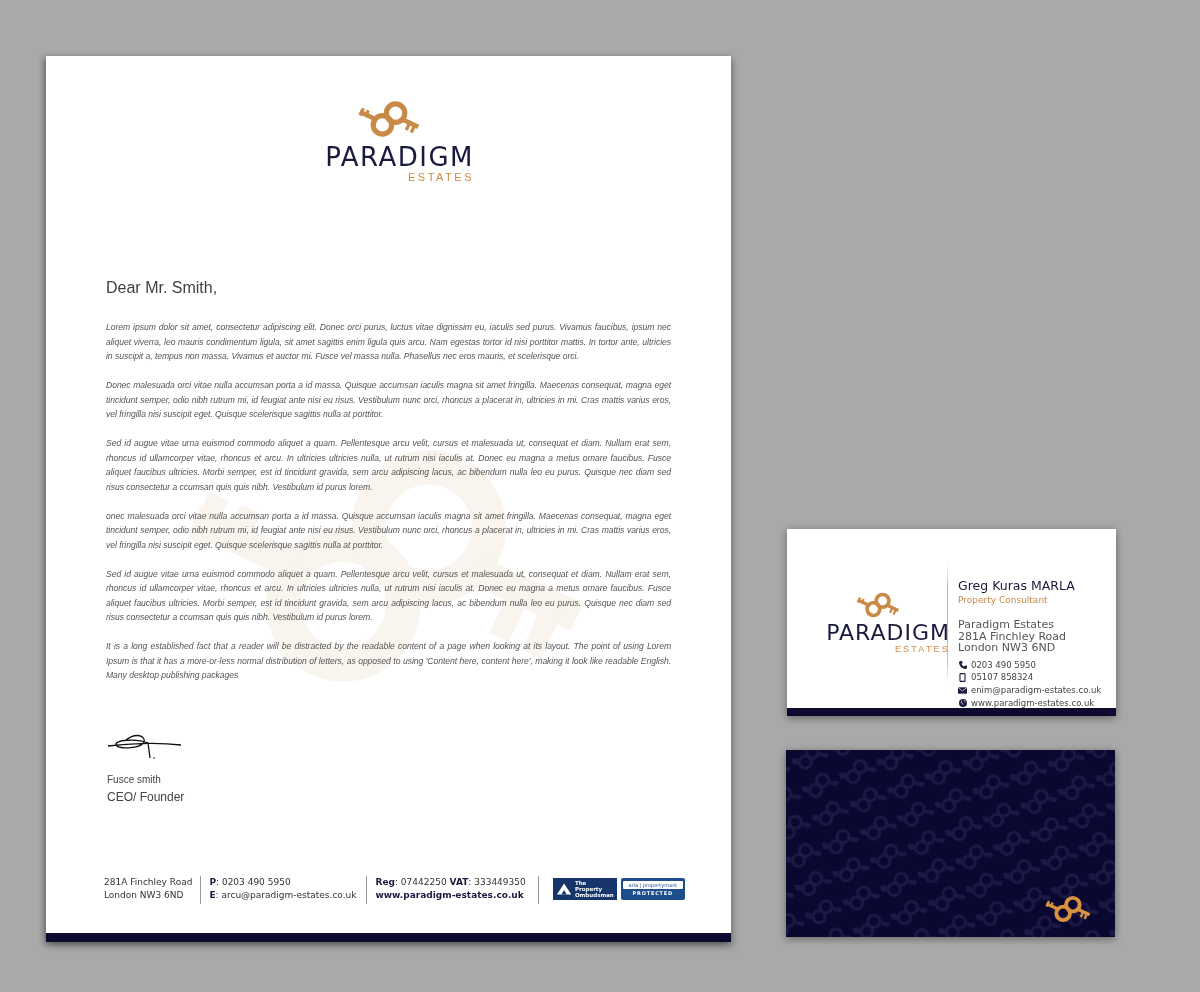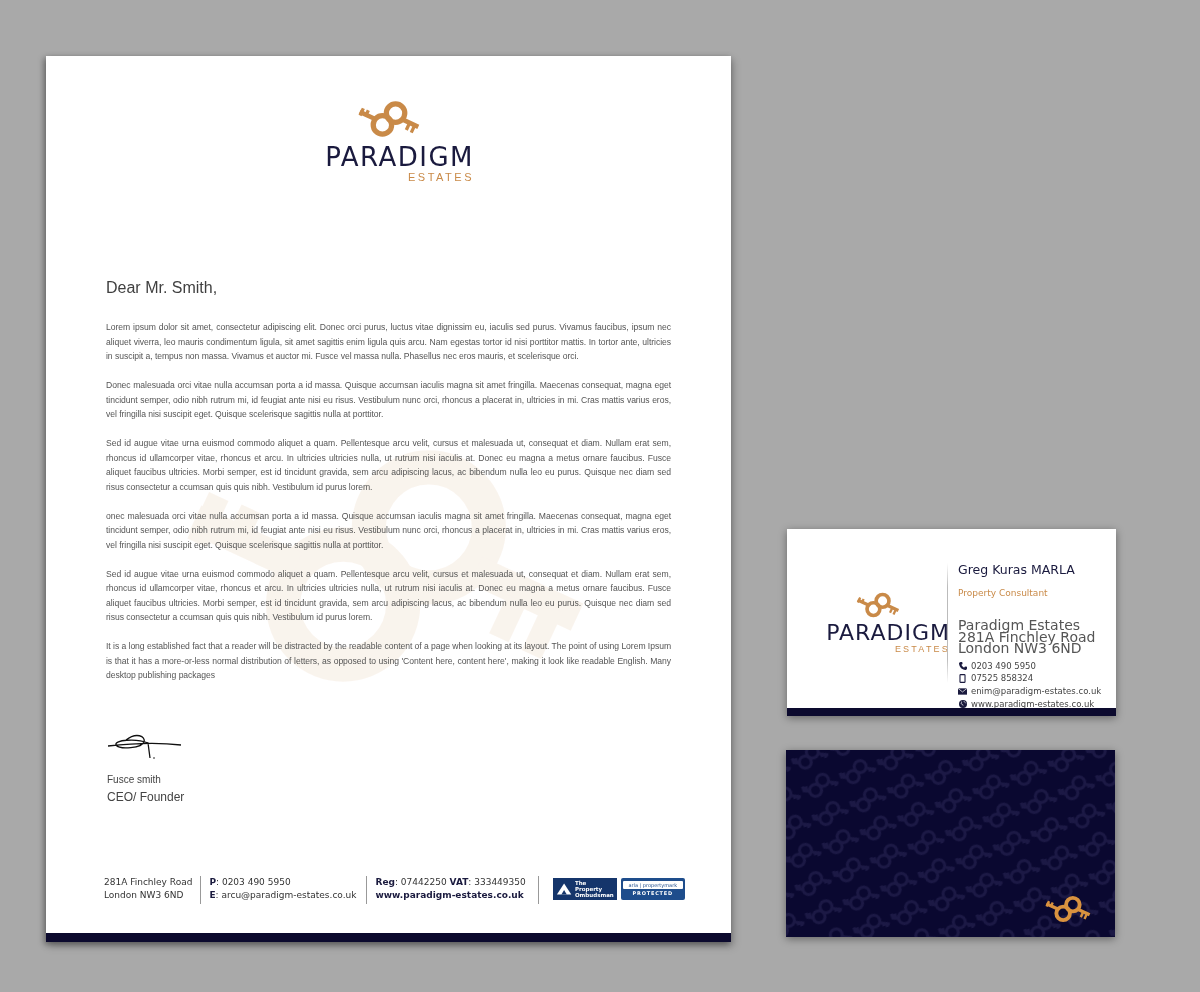--- a/index.html
+++ b/index.html
@@ -52,20 +52,21 @@
     position: absolute; left: 60px; top: 216px;
     font-size: 16px; color: #3f3f3f; margin-top: 7px;
   }
   .body-text {
     position: absolute; left: 60px; top: 264px; width: 565px;
   }
   .body-text p {
     font-size: 8.6px; line-height: 14.5px; color: #555;
     text-align: justify; margin-bottom: 14.5px;
     letter-spacing: -0.05px;
+    font-style: italic;
   }
   .signature { position: absolute; left: 60px; top: 672px; }
   .signer-name {
     position: absolute; left: 61px; top: 718px; font-size: 10px; color: #444;
   }
   .signer-title {
     position: absolute; left: 61px; top: 734px; font-size: 12px; color: #444;
   }
 
   .lh-footer {
@@ -108,27 +109,27 @@
     position: absolute; left: 0; right: 0; bottom: 0; height: 8px; background: #0c0a2e;
   }
   .card-logo { left: 18px; top: 60px; width: 145px; }
   .card-logo .logo-word { font-size: 22px; letter-spacing: 1px; margin-top: 1px; }
   .card-logo .logo-sub { font-size: 9px; letter-spacing: 2.2px; margin-top: 1px; }
   .card-divider {
     position: absolute; left: 160px; top: 34px; width: 1px; height: 120px;
     background: linear-gradient(#fff, #bbb 20%, #bbb 80%, #fff);
   }
   .card-info {
-    position: absolute; left: 171px; top: 34px;
+    position: absolute; left: 171px; top: 50px;
     font-family: "DejaVu Sans", sans-serif;
     color: #444;
   }
   .card-name { font-size: 12.5px; color: #1a1a3e; line-height: 14px; }
-  .card-role { font-size: 9px; color: #c98a48; line-height: 13px; margin-top: 10px; }
-  .card-addr { font-size: 14px; line-height: 11.5px; color: #555; margin-top: 20px; }
+  .card-role { font-size: 9px; color: #c98a48; line-height: 13px; margin-top: 1px; }
+  .card-addr { font-size: 11px; line-height: 11.5px; color: #555; margin-top: 12px; }
   .card-contacts { margin-top: 5px; }
   .card-contact { display: flex; align-items: center; font-size: 8.5px; line-height: 12.8px; color: #444; }
   .card-contact .ic { width: 9px; height: 9px; margin-right: 4px; display: inline-flex; align-items: center; justify-content: center; }
 
   
   .card-back {
     position: absolute; left: 786px; top: 750px; width: 329px; height: 187px;
     background: #0a0830;
     box-shadow: 0 2px 8px rgba(0,0,0,0.4);
     overflow: hidden;
@@ -263,21 +264,21 @@
             </svg>
         </span>
         <span>0203 490 5950</span>
       </div>
       <div class="card-contact">
         <span class="ic">
           <svg width="7" height="9" viewBox="0 0 7 10">
               <rect x="0.7" y="0.7" width="5.6" height="8.6" rx="0.8" fill="none" stroke="#1a1a3e" stroke-width="1.2"></rect>
             </svg>
         </span>
-        <span>07525 858324</span>
+        <span>05107 858324</span>
       </div>
       <div class="card-contact">
         <span class="ic">
           <svg width="9" height="7" viewBox="0 0 10 7">
               <rect width="10" height="7" fill="#1a1a3e"></rect>
               <path d="M0 0 L5 4 L10 0" fill="none" stroke="#fff" stroke-width="0.8"></path>
             </svg>
         </span>
         <span>enim@paradigm-estates.co.uk</span>
       </div>

